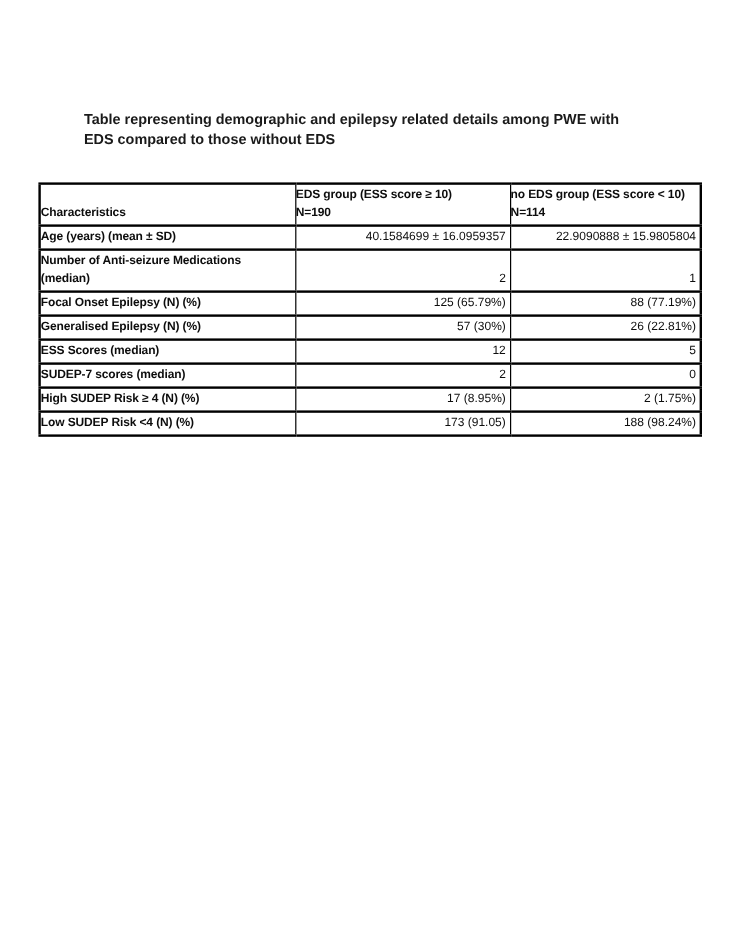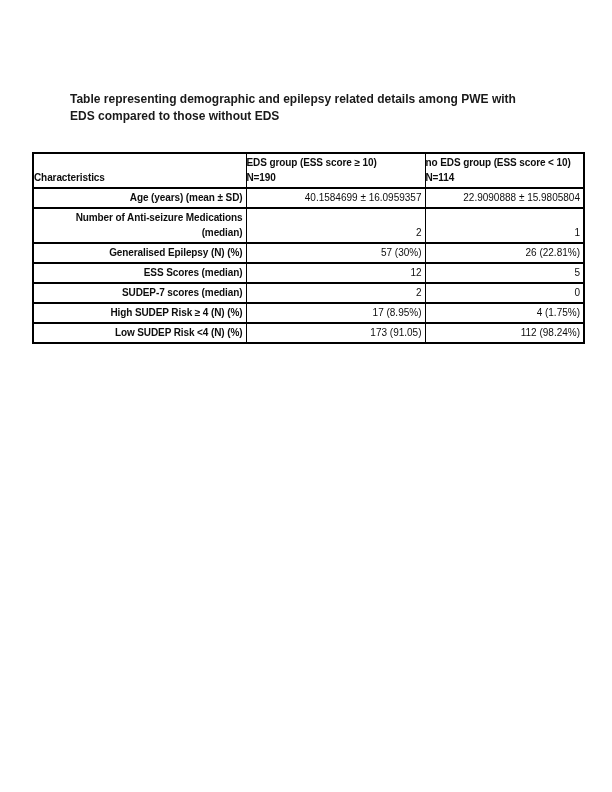--- a/index.html
+++ b/index.html
@@ -49,21 +49,21 @@
     color: #0d0d0d;
   }
   .demo-table th {
     font-weight: bold;
     text-align: left;
     white-space: pre-line;
     letter-spacing: -0.1px;
   }
   .demo-table td.label {
     font-weight: bold;
-    text-align: right;
+    text-align: left;
     white-space: pre-line;
     letter-spacing: -0.1px;
   }
   .demo-table td.value {
     text-align: right;
     white-space: nowrap;
     margin-left: 40px;
   }
 </style>
 </head>
@@ -95,40 +95,45 @@
         <td class="value">40.1584699 ± 16.0959357</td>
         <td class="value">22.9090888 ± 15.9805804</td>
       </tr>
       <tr>
         <td class="label">Number of Anti-seizure Medications
 (median)</td>
         <td class="value">2</td>
         <td class="value">1</td>
       </tr>
       <tr>
+        <td class="label">Focal Onset Epilepsy (N) (%)</td>
+        <td class="value">125 (65.79%)</td>
+        <td class="value">88 (77.19%)</td>
+      </tr>
+      <tr>
         <td class="label">Generalised Epilepsy (N) (%)</td>
         <td class="value">57 (30%)</td>
         <td class="value">26 (22.81%)</td>
       </tr>
       <tr>
         <td class="label">ESS Scores (median)</td>
         <td class="value">12</td>
         <td class="value">5</td>
       </tr>
       <tr>
         <td class="label">SUDEP-7 scores (median)</td>
         <td class="value">2</td>
         <td class="value">0</td>
       </tr>
       <tr>
         <td class="label">High SUDEP Risk ≥ 4 (N) (%)</td>
         <td class="value">17 (8.95%)</td>
-        <td class="value">4 (1.75%)</td>
+        <td class="value">2 (1.75%)</td>
       </tr>
       <tr>
         <td class="label">Low SUDEP Risk &lt;4 (N) (%)</td>
         <td class="value">173 (91.05)</td>
-        <td class="value">112 (98.24%)</td>
+        <td class="value">188 (98.24%)</td>
       </tr>
     </tbody>
   </table>
 
 </div>
 
 </body></html>

